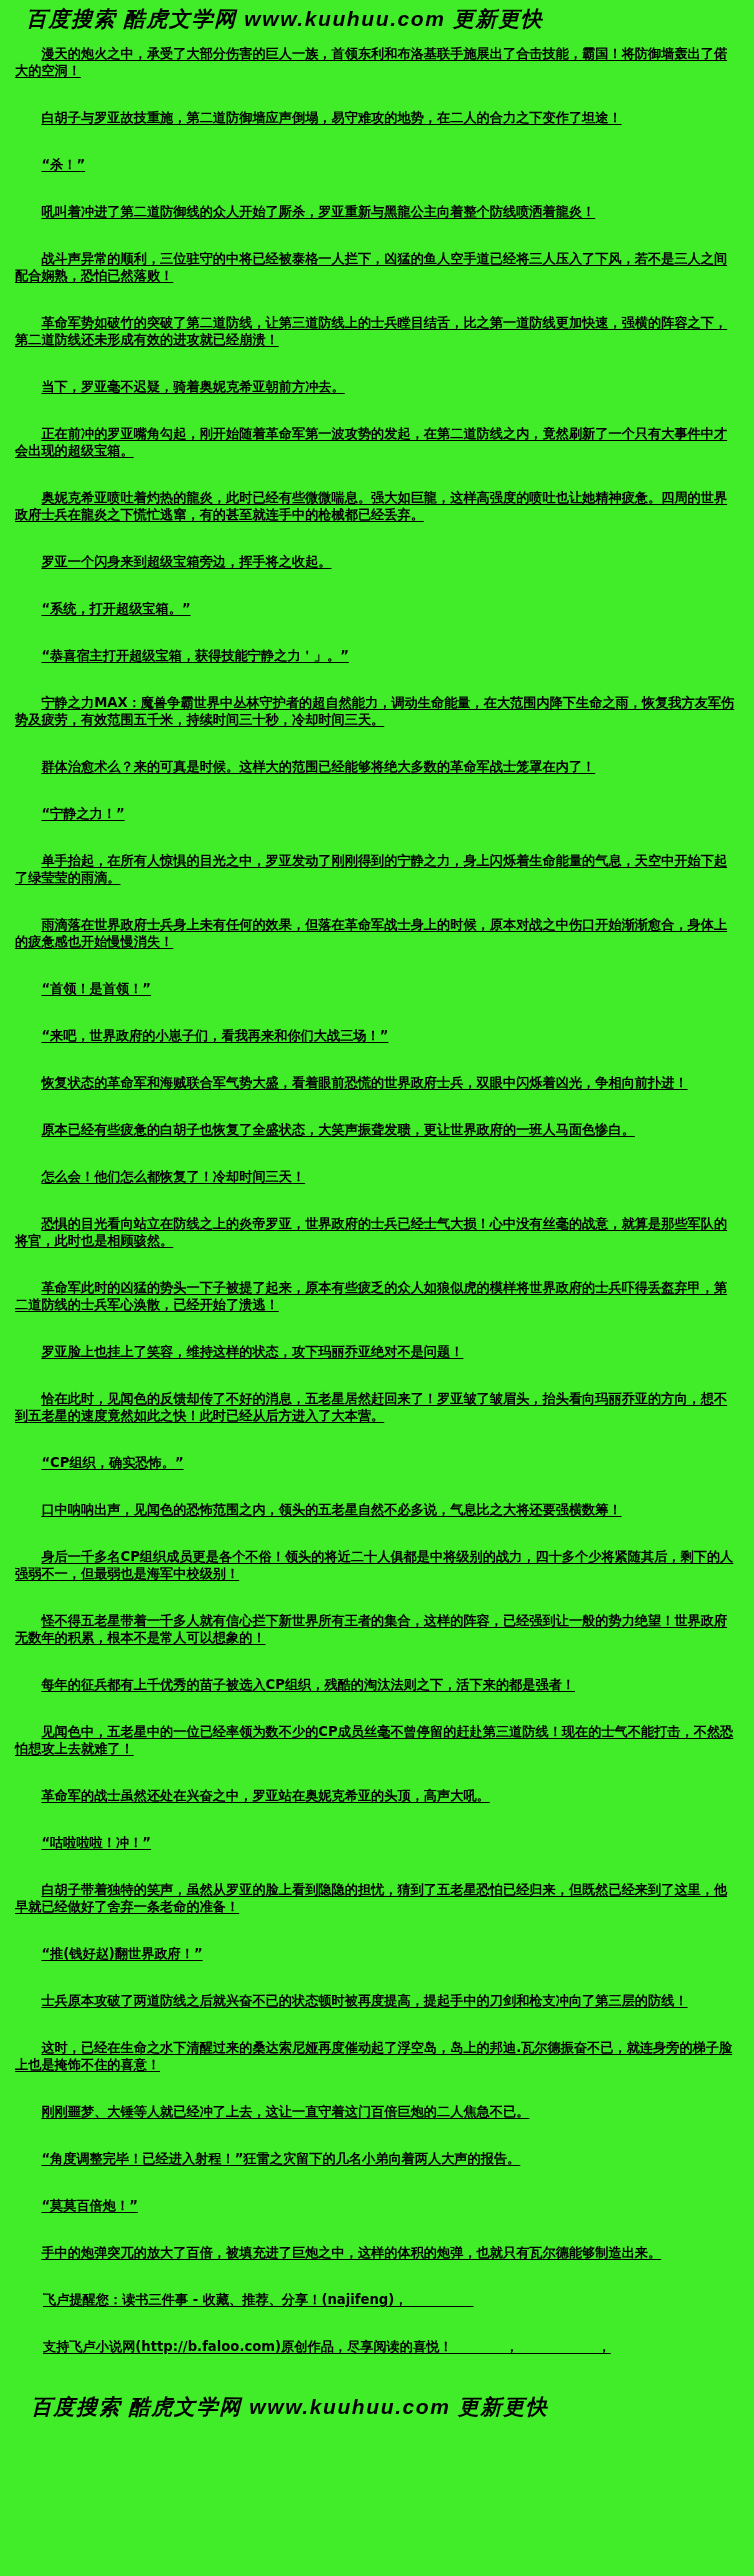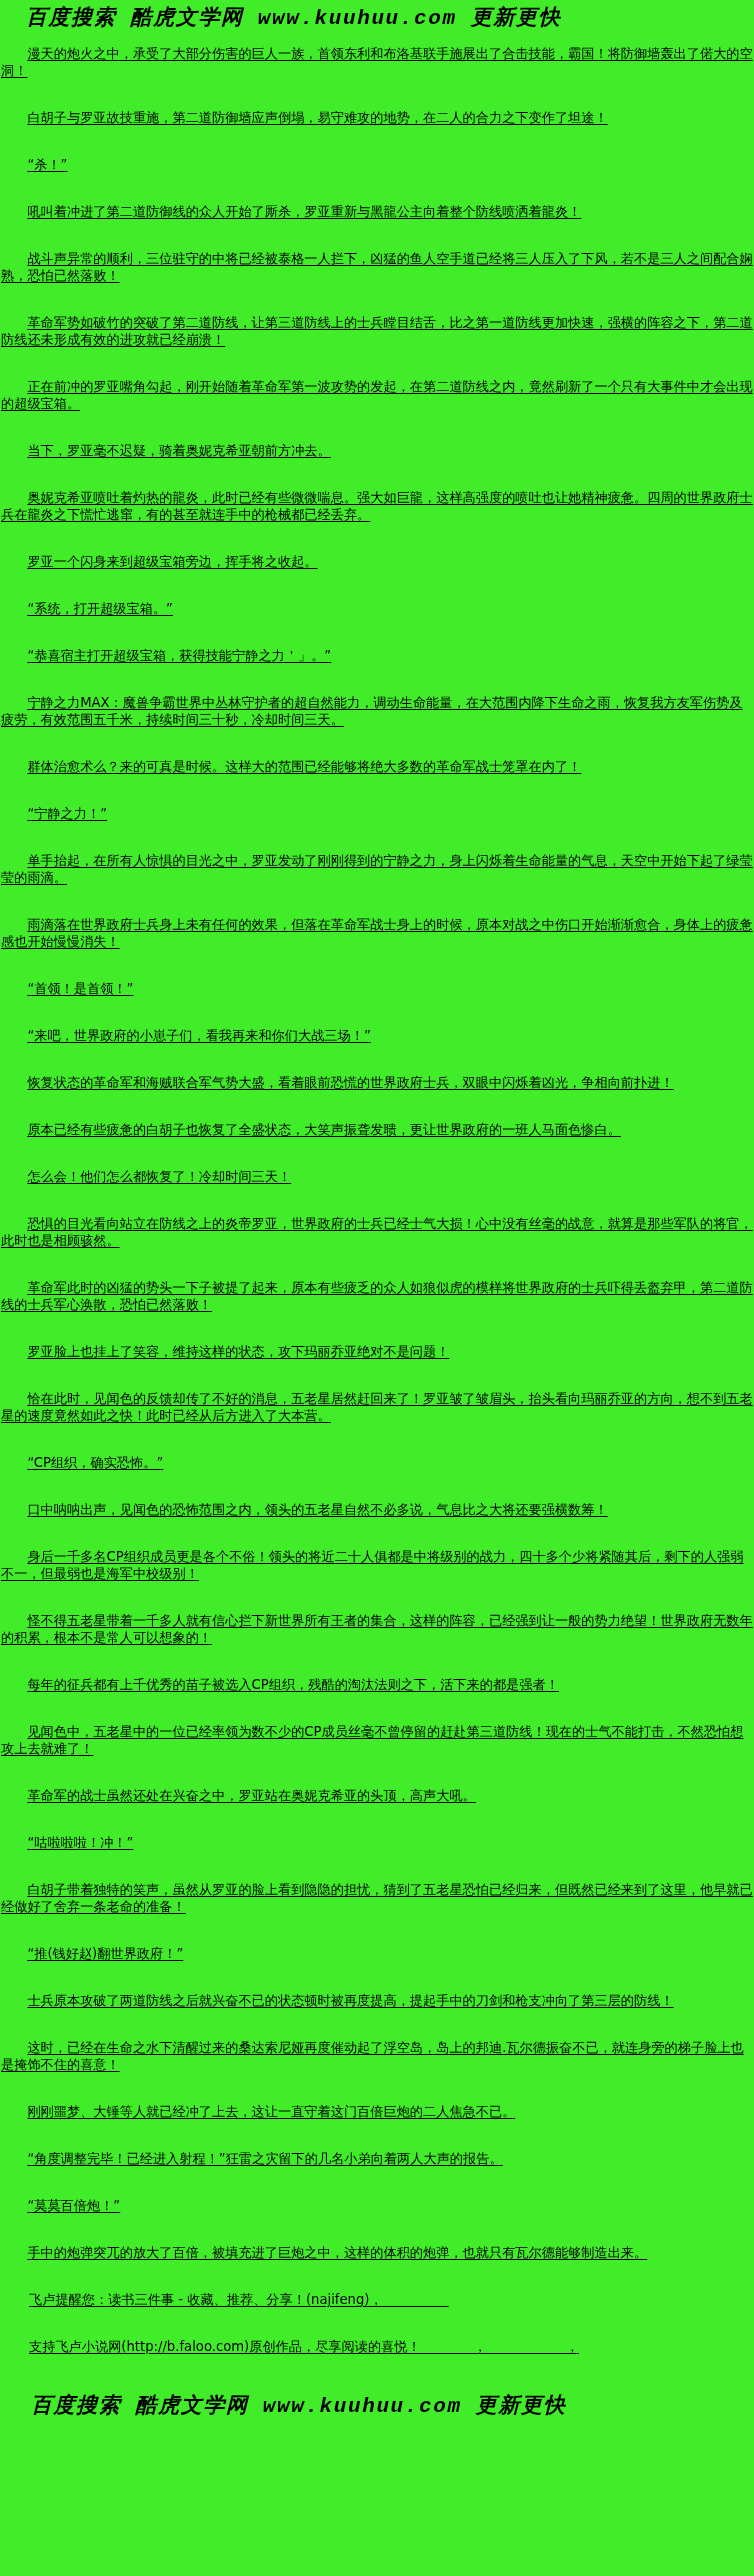--- a/index.html
+++ b/index.html
@@ -10,38 +10,39 @@
     width: 755px;
     min-height: 2576px;
     background: #41EC29;
     color: #000;
     font-family: "DejaVu Sans", sans-serif;
     font-size: 13.2px;
     line-height: 17px;
     overflow-x: hidden;
   }
   .banner {
-    font-family: Liberation Mono, monospace;
+    font-family: Liberation Sans, sans-serif;
     font-weight: bold;
     font-style: italic;
     font-size: 21px;
     line-height: 26.5px;
     letter-spacing: 1.6px;
     color: #000;
     white-space: nowrap;
   }
   .banner.top {
     padding: 6.2px 0 0 26px;
     margin-bottom: 12.5px;
   }
   .banner.bottom {
     padding: 9.3px 0 11px 31px;
   }
   .content {
-    padding: 0 1px;
+    padding: 0 15px;
+    font-weight: bold;
   }
   .content p {
     margin: 0 0 30px 0;
     text-indent: 2em;
     text-decoration: underline;
     text-underline-offset: 2.3px;
     word-break: break-all;
   }
   .content p.no-indent {
     text-indent: 0;
@@ -56,38 +57,38 @@
 <div class="content">
 
   <div>
 
   <p>漫天的炮火之中，承受了大部分伤害的巨人一族，首领东利和布洛基联手施展出了合击技能，霸国！将防御墙轰出了偌大的空洞！</p>
       <p>白胡子与罗亚故技重施，第二道防御墙应声倒塌，易守难攻的地势，在二人的合力之下变作了坦途！</p>
       <p>“杀！”</p>
       <p>吼叫着冲进了第二道防御线的众人开始了厮杀，罗亚重新与黑龍公主向着整个防线喷洒着龍炎！</p>
       <p>战斗声异常的顺利，三位驻守的中将已经被泰格一人拦下，凶猛的鱼人空手道已经将三人压入了下风，若不是三人之间配合娴熟，恐怕已然落败！</p>
       <p>革命军势如破竹的突破了第二道防线，让第三道防线上的士兵瞠目结舌，比之第一道防线更加快速，强横的阵容之下，第二道防线还未形成有效的进攻就已经崩溃！</p>
+      <p>当下，罗亚毫不迟疑，骑着奥妮克希亚朝前方冲去。</p>
       <p>正在前冲的罗亚嘴角勾起，刚开始随着革命军第一波攻势的发起，在第二道防线之内，竟然刷新了一个只有大事件中才会出现的超级宝箱。</p>
-      <p>当下，罗亚毫不迟疑，骑着奥妮克希亚朝前方冲去。</p>
       <p>奥妮克希亚喷吐着灼热的龍炎，此时已经有些微微喘息。强大如巨龍，这样高强度的喷吐也让她精神疲惫。四周的世界政府士兵在龍炎之下慌忙逃窜，有的甚至就连手中的枪械都已经丢弃。</p>
       <p>罗亚一个闪身来到超级宝箱旁边，挥手将之收起。</p>
       <p>“系统，打开超级宝箱。”</p>
       <p>“恭喜宿主打开超级宝箱，获得技能宁静之力＇」。”</p>
       <p>宁静之力MAX：魔兽争霸世界中丛林守护者的超自然能力，调动生命能量，在大范围内降下生命之雨，恢复我方友军伤势及疲劳，有效范围五千米，持续时间三十秒，冷却时间三天。</p>
       <p>群体治愈术么？来的可真是时候。这样大的范围已经能够将绝大多数的革命军战士笼罩在内了！</p>
       <p>“宁静之力！”</p>
       <p>单手抬起，在所有人惊惧的目光之中，罗亚发动了刚刚得到的宁静之力，身上闪烁着生命能量的气息，天空中开始下起了绿莹莹的雨滴。</p>
       <p>雨滴落在世界政府士兵身上未有任何的效果，但落在革命军战士身上的时候，原本对战之中伤口开始渐渐愈合，身体上的疲惫感也开始慢慢消失！</p>
       <p>“首领！是首领！”</p>
       <p>“来吧，世界政府的小崽子们，看我再来和你们大战三场！”</p>
       <p>恢复状态的革命军和海贼联合军气势大盛，看着眼前恐慌的世界政府士兵，双眼中闪烁着凶光，争相向前扑进！</p>
       <p>原本已经有些疲惫的白胡子也恢复了全盛状态，大笑声振聋发聩，更让世界政府的一班人马面色惨白。</p>
       <p>怎么会！他们怎么都恢复了！冷却时间三天！</p>
       <p>恐惧的目光看向站立在防线之上的炎帝罗亚，世界政府的士兵已经士气大损！心中没有丝毫的战意，就算是那些军队的将官，此时也是相顾骇然。</p>
-      <p>革命军此时的凶猛的势头一下子被提了起来，原本有些疲乏的众人如狼似虎的模样将世界政府的士兵吓得丢盔弃甲，第二道防线的士兵军心涣散，恐怕已然落败！</p>
+      <p>革命军此时的凶猛的势头一下子被提了起来，原本有些疲乏的众人如狼似虎的模样将世界政府的士兵吓得丢盔弃甲，第二道防线的士兵军心涣散，已经开始了溃逃！</p>
       <p>罗亚脸上也挂上了笑容，维持这样的状态，攻下玛丽乔亚绝对不是问题！</p>
       <p>恰在此时，见闻色的反馈却传了不好的消息，五老星居然赶回来了！罗亚皱了皱眉头，抬头看向玛丽乔亚的方向，想不到五老星的速度竟然如此之快！此时已经从后方进入了大本营。</p>
       <p>“CP组织，确实恐怖。”</p>
       <p>口中呐呐出声，见闻色的恐怖范围之内，领头的五老星自然不必多说，气息比之大将还要强横数筹！</p>
       <p>身后一千多名CP组织成员更是各个不俗！领头的将近二十人俱都是中将级别的战力，四十多个少将紧随其后，剩下的人强弱不一，但最弱也是海军中校级别！</p>
       <p>怪不得五老星带着一千多人就有信心拦下新世界所有王者的集合，这样的阵容，已经强到让一般的势力绝望！世界政府无数年的积累，根本不是常人可以想象的！</p>
       <p>每年的征兵都有上千优秀的苗子被选入CP组织，残酷的淘汰法则之下，活下来的都是强者！</p>
       <p>见闻色中，五老星中的一位已经率领为数不少的CP成员丝毫不曾停留的赶赴第三道防线！现在的士气不能打击，不然恐怕想攻上去就难了！</p>
       <p>革命军的战士虽然还处在兴奋之中，罗亚站在奥妮克希亚的头顶，高声大吼。</p>
       <p>“咕啦啦啦！冲！”</p>

